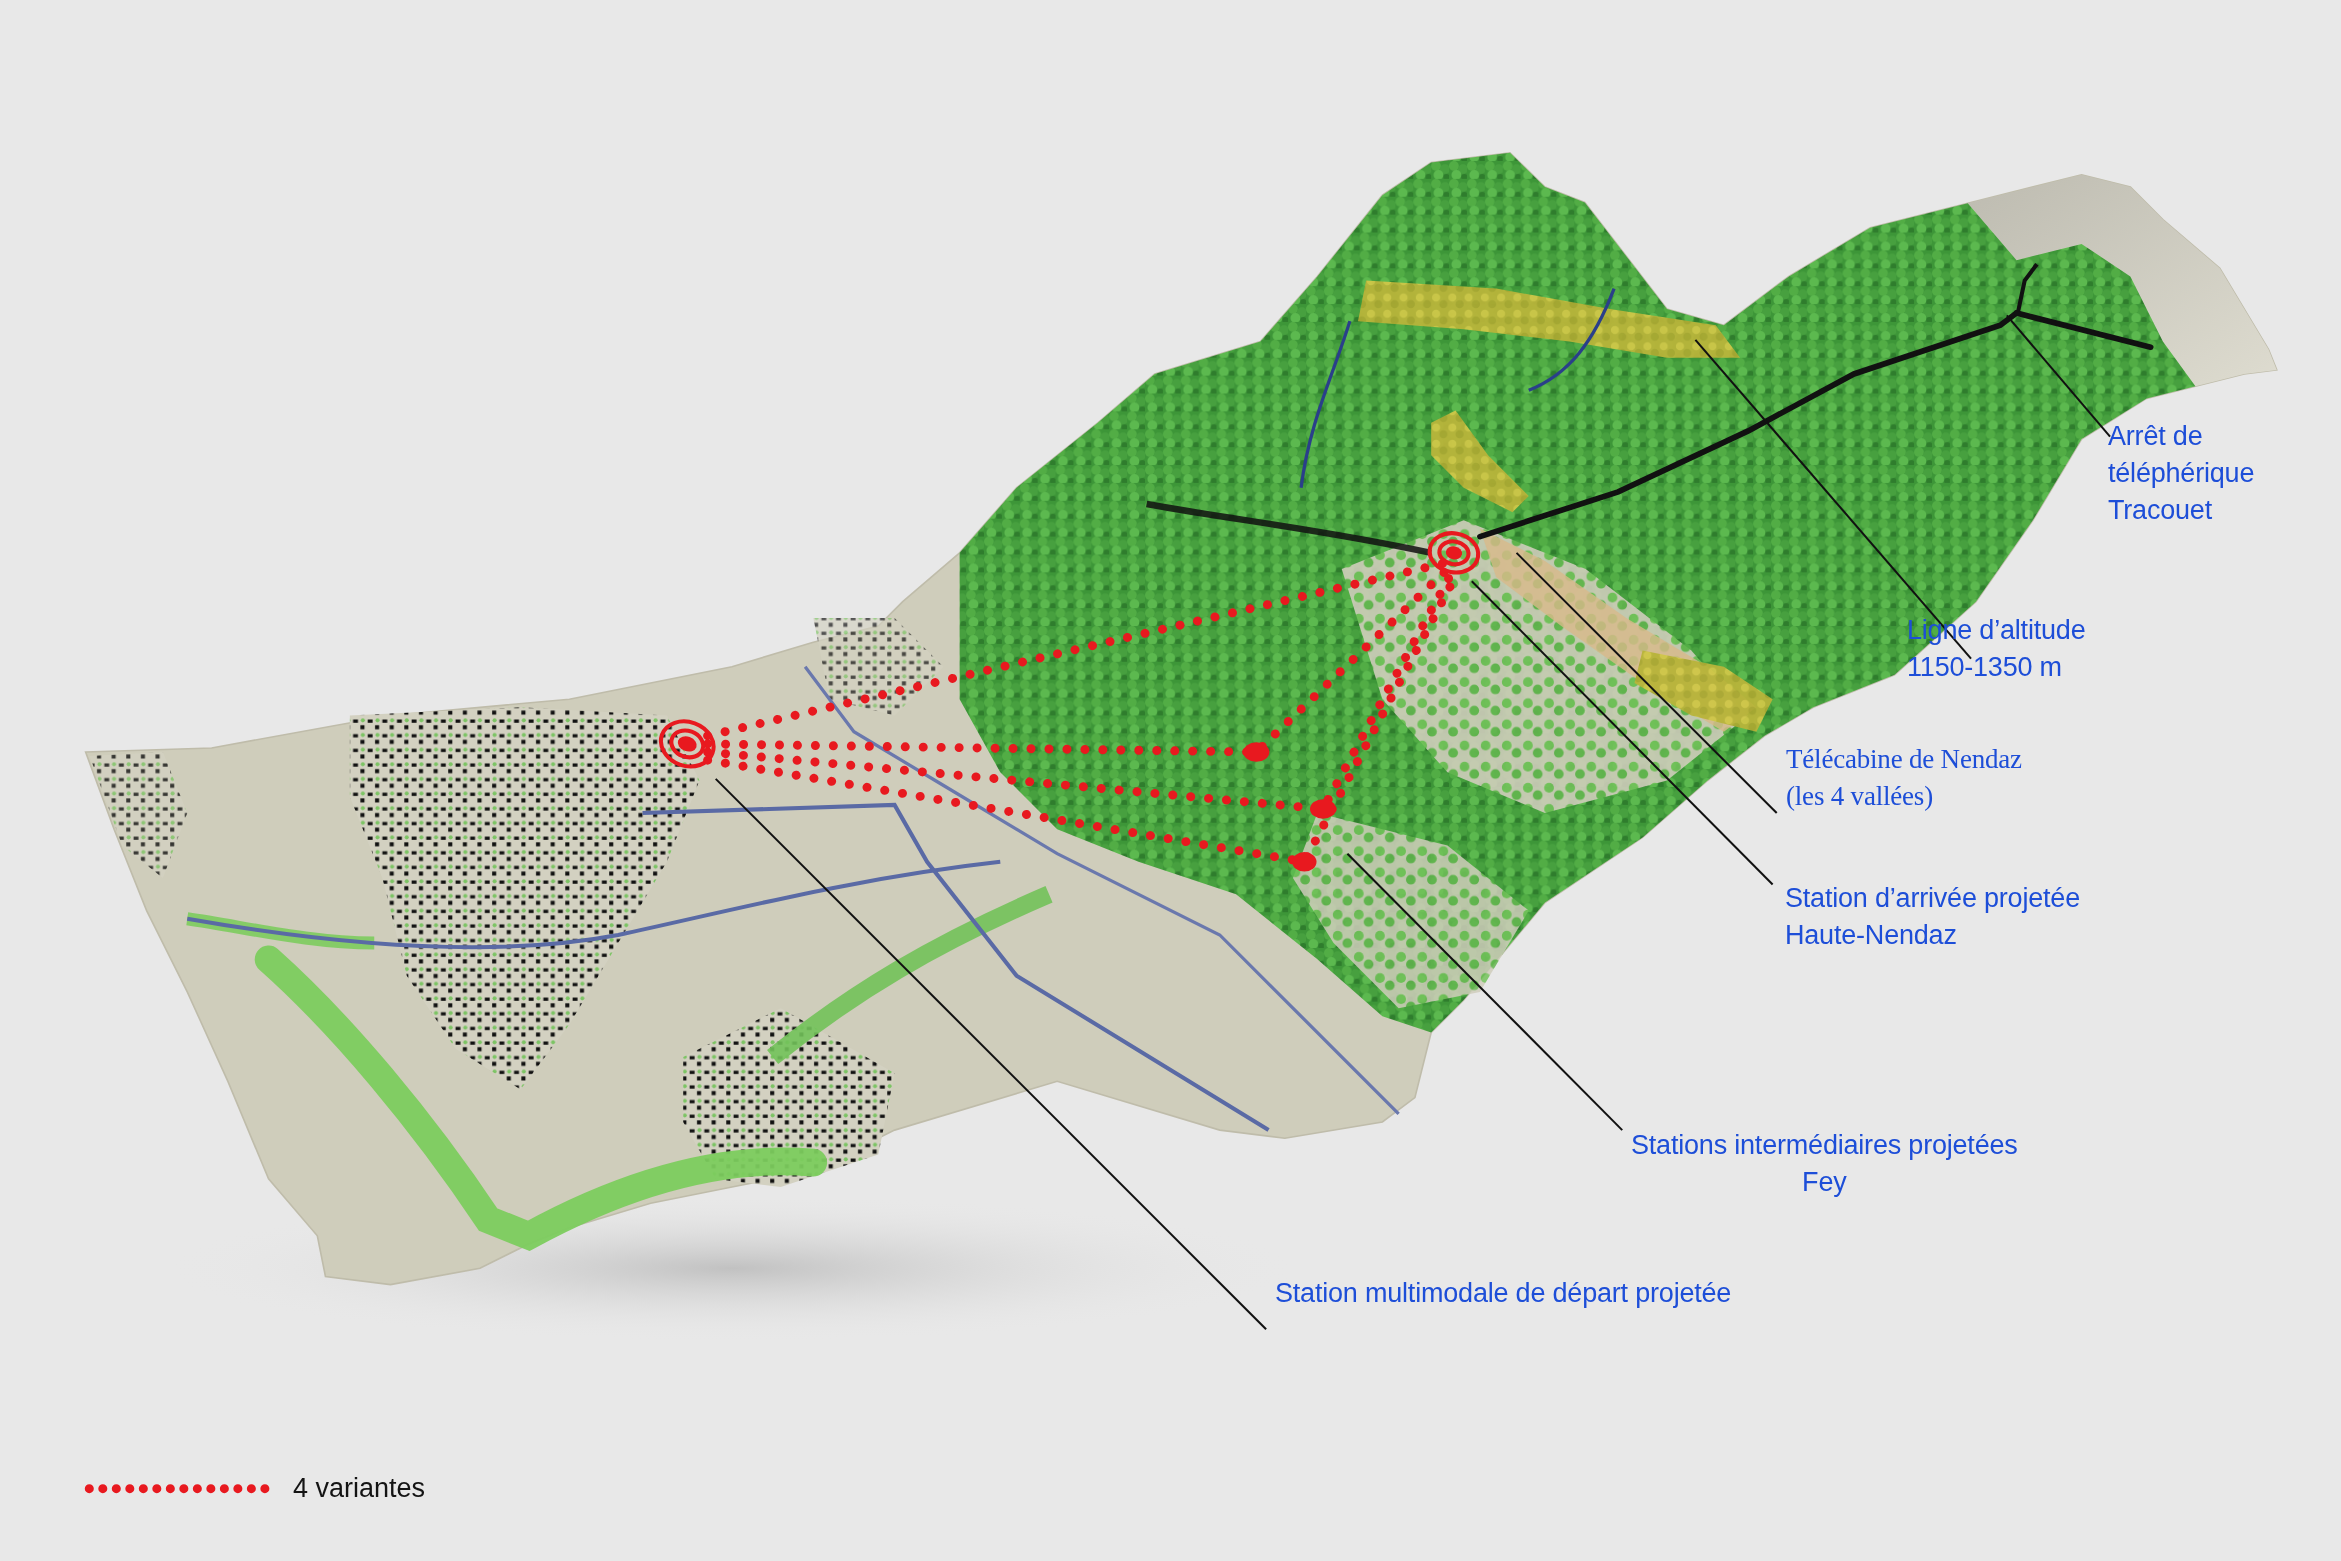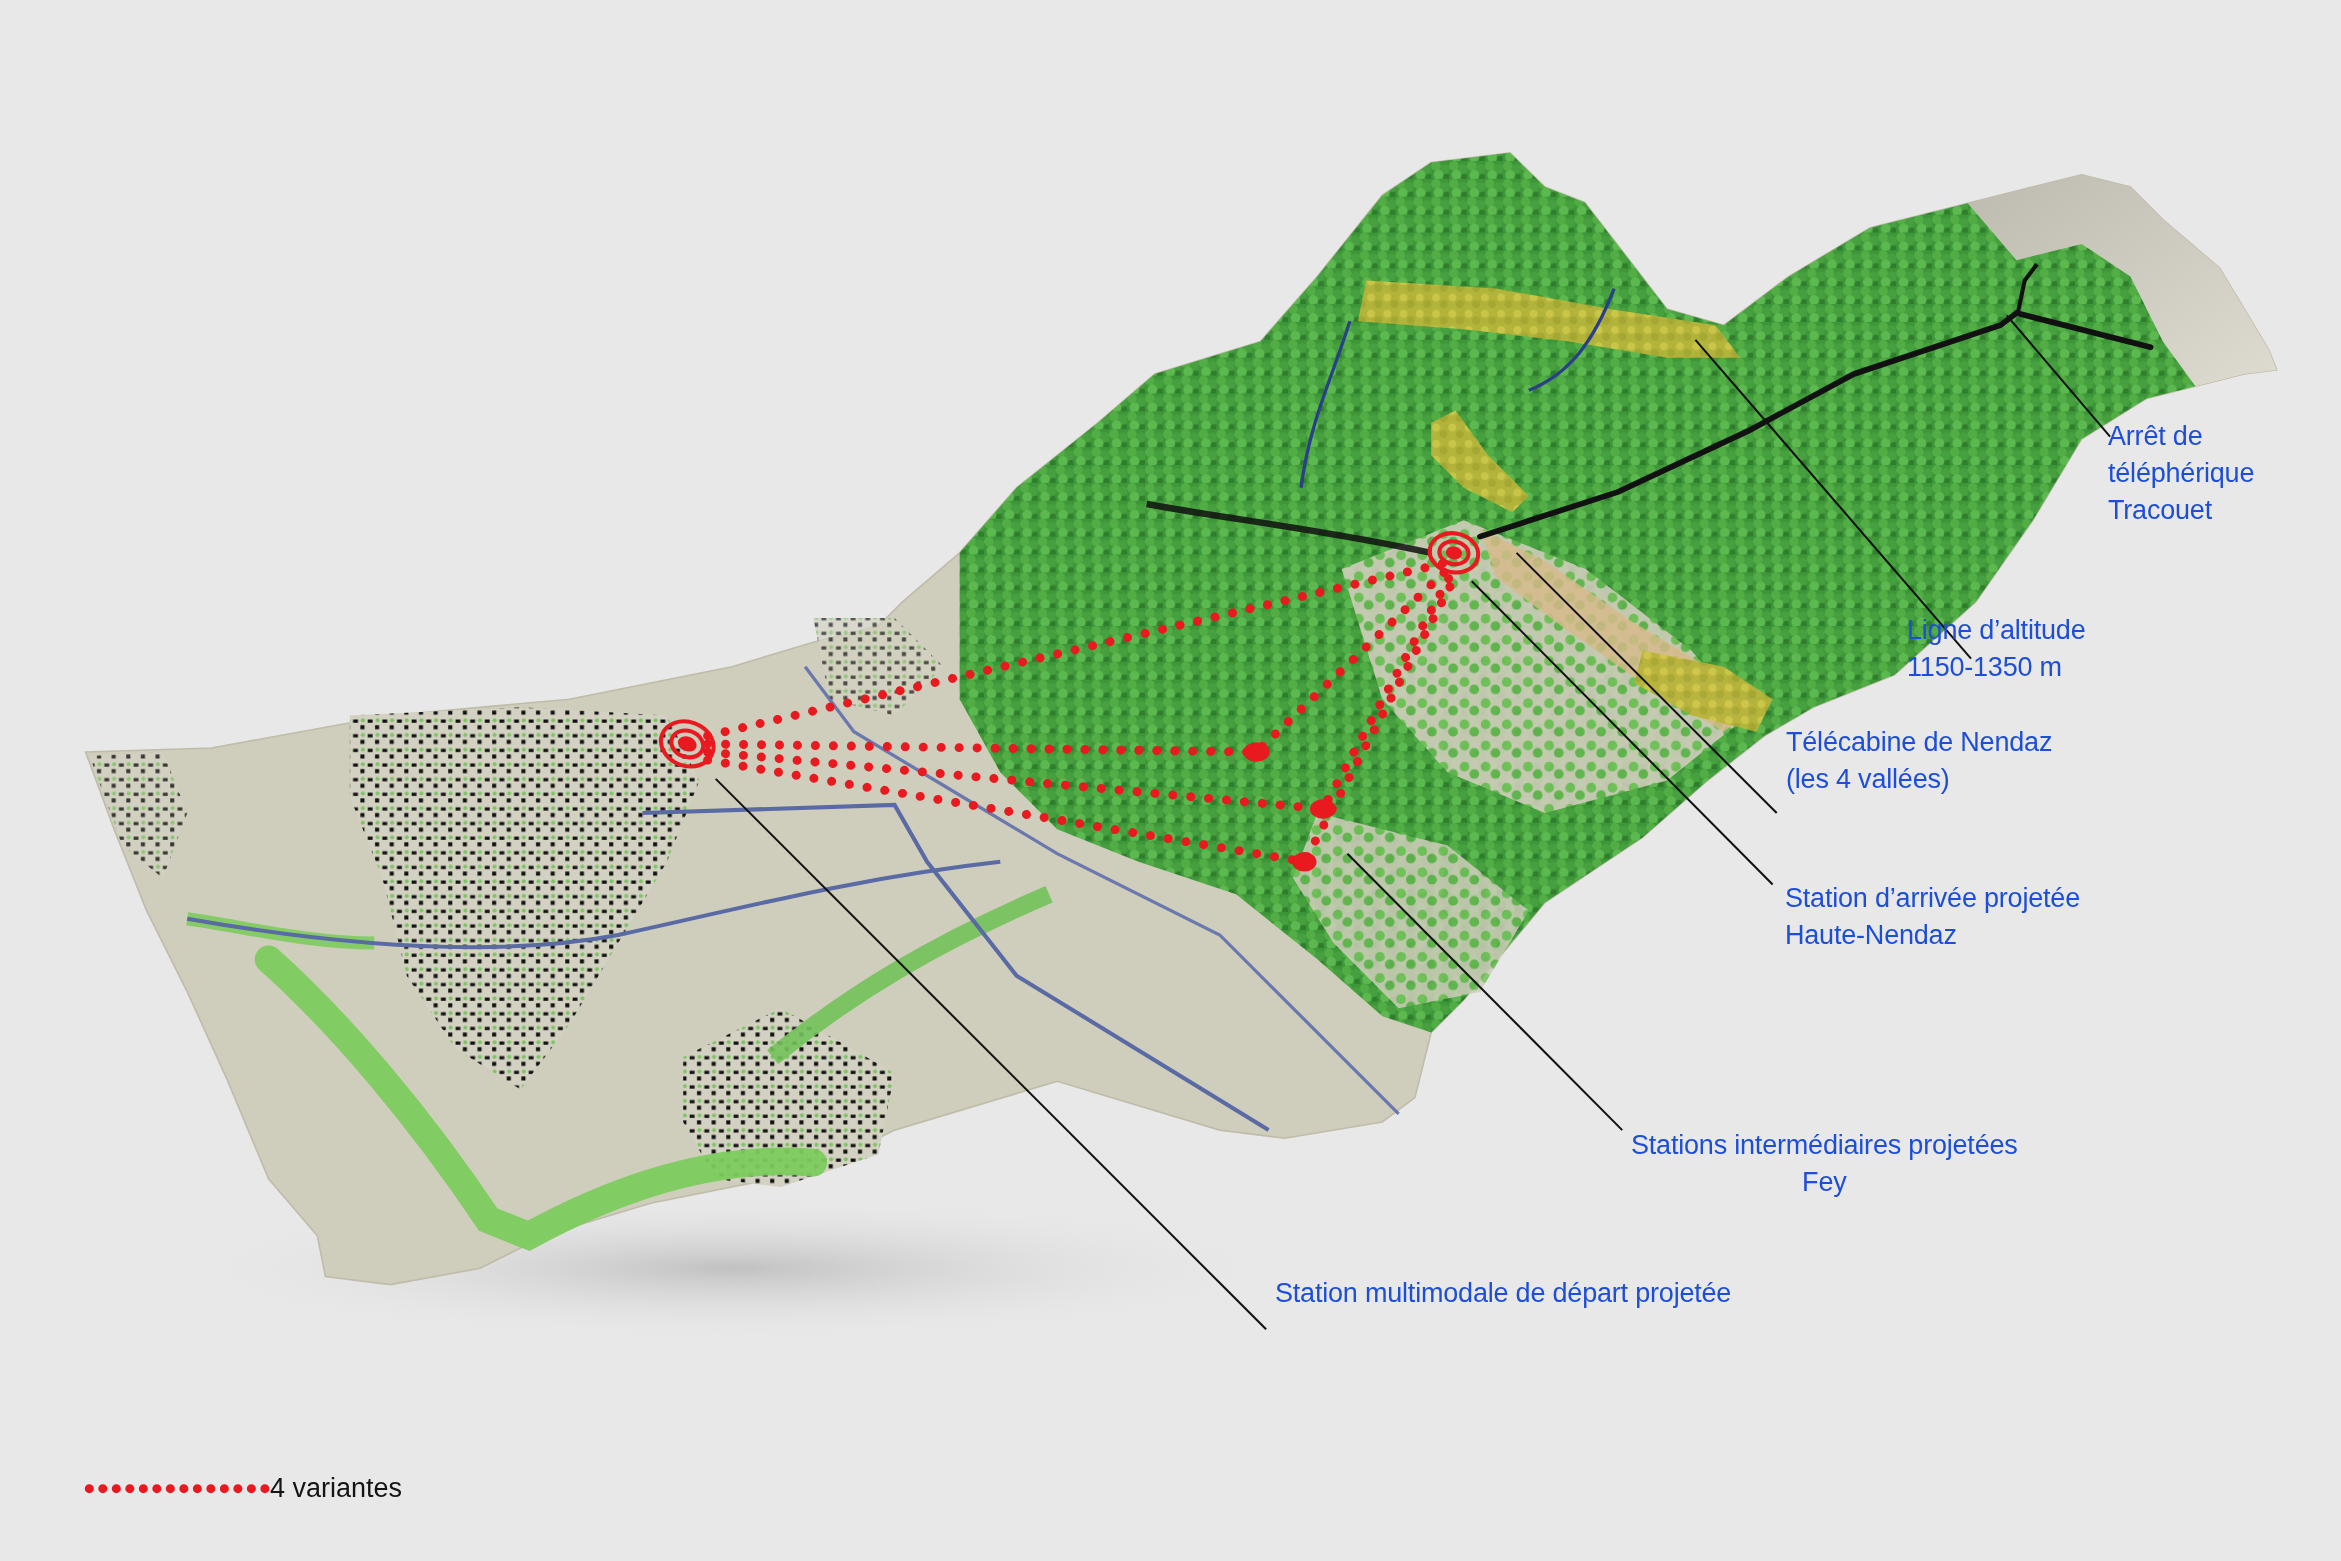--- a/index.html
+++ b/index.html
@@ -14,21 +14,21 @@
     position: absolute;
     color: #1d4ed8;
     font-size: 27px;
     line-height: 37px;
     letter-spacing: -0.2px;
     white-space: nowrap;
   }
   .label span { display: block; }
   .legend {
     position: absolute; left: 81px; top: 1470px;
-    display: flex; align-items: center; 
+    display: flex; align-items: center; gap: 23px;
   }
   .legend-line { width: 189px; height: 11.4px; }
   .legend-text { font-size: 27px; color: #141414; line-height: 37px; }
 </style>
 </head>
 <body>
 
 <svg id="map-figure" viewBox="0 0 2880 1920" xmlns="http://www.w3.org/2000/svg">
   <defs>
     <radialGradient id="shadowGrad" cx="50%" cy="50%" r="50%">
@@ -139,21 +139,21 @@
   <span>Arrêt de</span>
   <span>téléphérique</span>
   <span>Tracouet</span>
 </div>
 
 <div class="label" style="left:1907px; top:612px;">
   <span>Ligne d’altitude</span>
   <span>1150-1350 m</span>
 </div>
 
-<div class="label" style="left:1786px; top:724px;">
+<div class="label" style="left:1786px; top:741px;font-family:Liberation Serif, serif;">
   <span>Télécabine de Nendaz</span>
   <span>(les 4 vallées)</span>
 </div>
 
 <div class="label" style="left:1785px; top:880px;">
   <span>Station d’arrivée projetée</span>
   <span>Haute-Nendaz</span>
 </div>
 
 <div class="label" style="left:1631px; top:1127px;text-align:center;">

